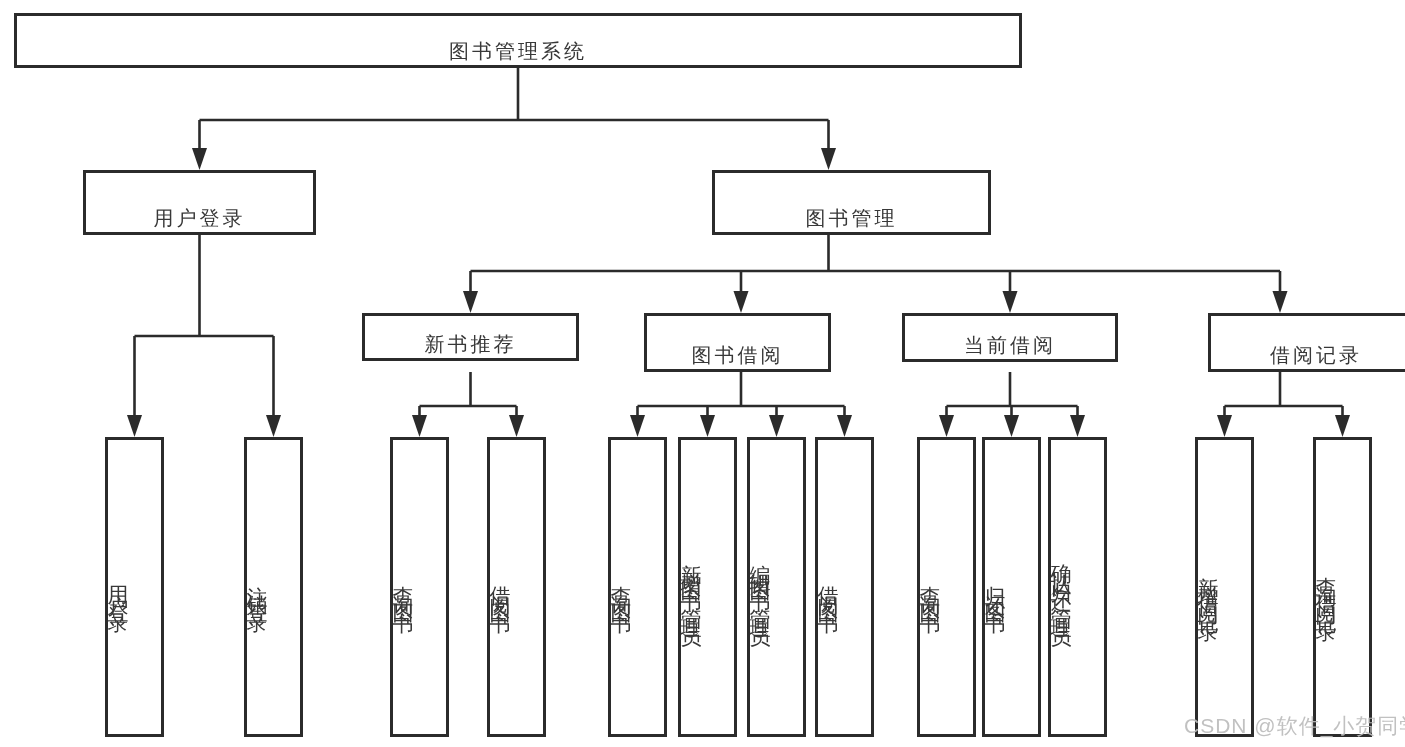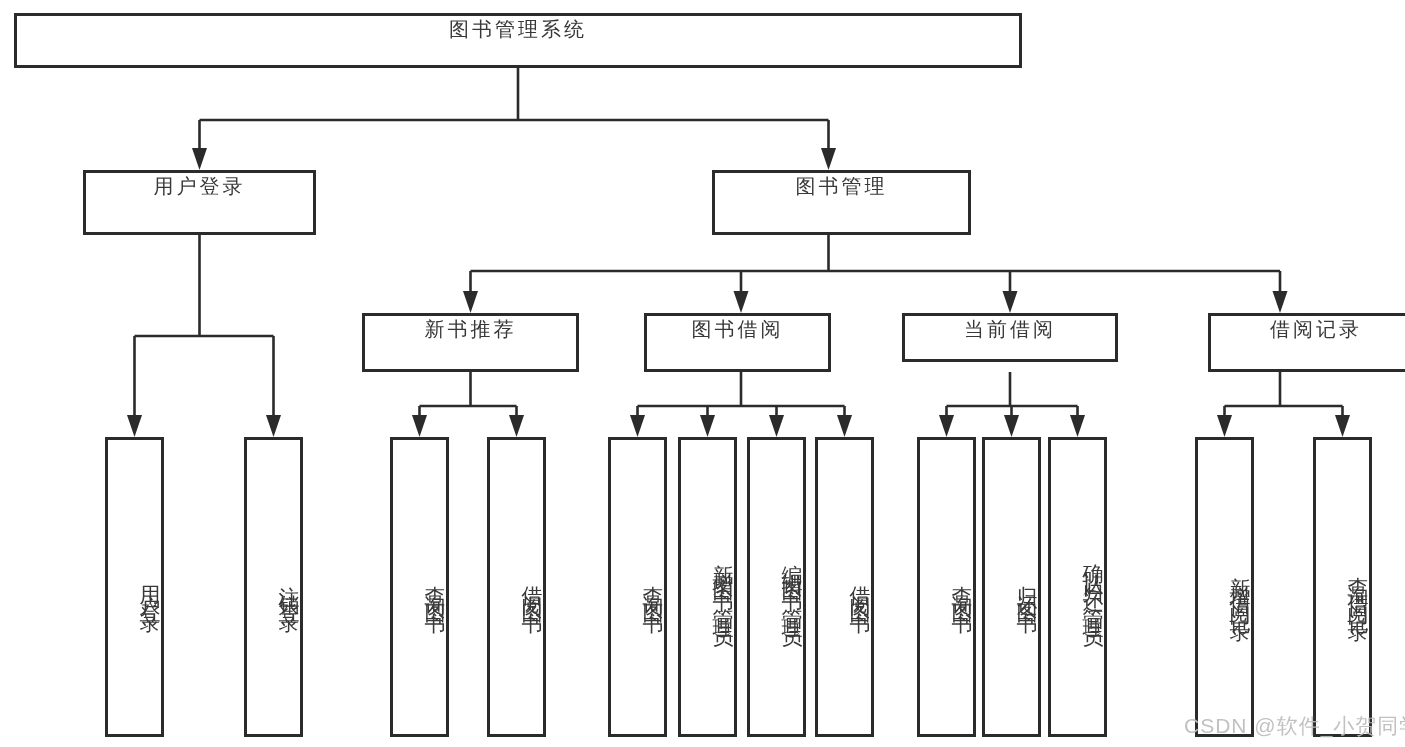--- a/index.html
+++ b/index.html
@@ -20,21 +20,21 @@
     left: 0;
     top: 0;
     z-index: 0;
   }
   .box {
     position: absolute;
     box-sizing: border-box;
     background: #ffffff;
     border: 3px solid #2b2b2b;
     display: flex;
-    align-items: flex-start;
+    align-items: flex-end;
     justify-content: center;
     color: #383838;
     font-size: 20px;
     letter-spacing: 3px;
     z-index: 1;
     white-space: nowrap;
   }
   .vbox {
     writing-mode: vertical-rl;
     text-orientation: mixed;
@@ -93,25 +93,25 @@
     </g>
   </svg>
 
   <div class="box" style="left:14px; top:13px; width:1008px; height:55px;">
     <span>图书管理系统</span>
   </div>
 
   <div class="box" style="left:83px; top:170px; width:233px; height:65px;">
     <span>用户登录</span>
   </div>
-  <div class="box" style="left:712px; top:170px; width:259px; height:65px;font-family:Liberation Mono, monospace;">
+  <div class="box" style="left:712px; top:170px; width:279px; height:65px;font-family:Liberation Mono, monospace;">
     <span>图书管理</span>
   </div>
 
-  <div class="box" style="left:362px; top:313px; width:217px; height:59px;">
+  <div class="box" style="left:362px; top:313px; width:217px; height:48px;">
     <span>新书推荐</span>
   </div>
   <div class="box" style="left:644px; top:313px; width:187px; height:59px;">
     <span>图书借阅</span>
   </div>
   <div class="box" style="left:902px; top:313px; width:216px; height:49px;">
     <span>当前借阅</span>
   </div>
   <div class="box" style="left:1172px; top:313px; width:216px; height:59px;margin-left:36px;">
     <span>借阅记录</span>

